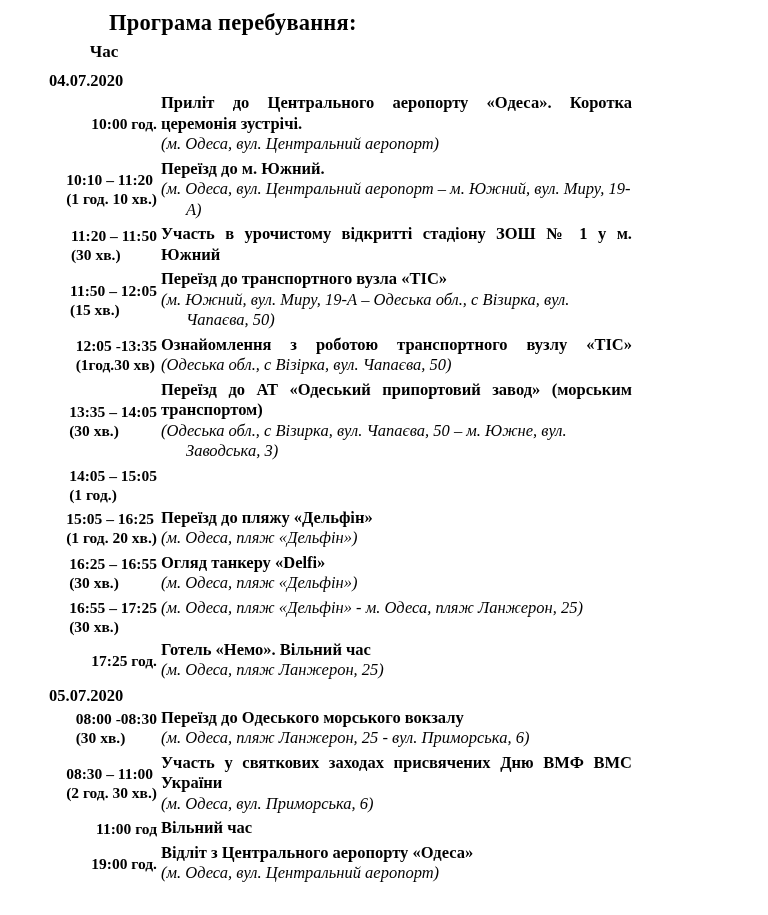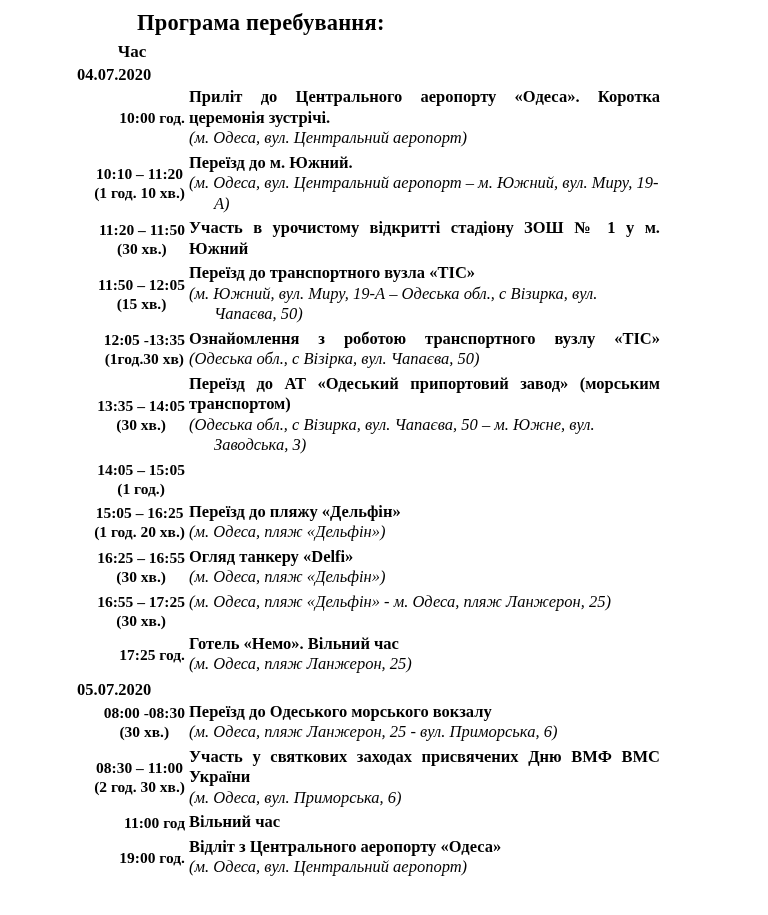--- a/index.html
+++ b/index.html
@@ -8,36 +8,36 @@
     background: #ffffff;
     color: #000000;
   }
   body {
     width: 768px;
     height: 915px;
     overflow: hidden;
     font-family: "Liberation Serif", "DejaVu Serif", serif;
   }
   .page {
-    padding: 6px 0 0 77px;
+    padding: 6px 0 0 49px;
     box-sizing: border-box;
   }
   .doc-title {
     font-size: 22.5px;
     font-weight: bold;
     margin: 4px 0 6px 60px;
     letter-spacing: 0.2px;
   }
   .head-row {
     display: grid;
     grid-template-columns: 110px 473px;
     font-weight: bold;
     font-size: 17px;
     line-height: 20px;
-    margin-bottom: 2px;
+    margin-bottom: 8px;
     gap: 22px;
   }
   .head-time {
     text-align: center;
   }
   .head-event {
     text-align: center;
     padding-right: 56px;
   }
   .date-header {
@@ -57,21 +57,21 @@
   }
   .time-cell {
     display: flex;
     align-items: center;
     justify-content: flex-end;
     font-weight: bold;
     font-size: 15.5px;
     padding-right: 2px;
   }
   .time-inner {
-    text-align: center;
+    text-align: left;
     line-height: 19px;
   }
   .desc-cell {
     font-size: 16.5px;
     line-height: 20.5px;
     padding-left: 2px;
   }
   .event-title {
     font-weight: bold;
     text-align: justify;

